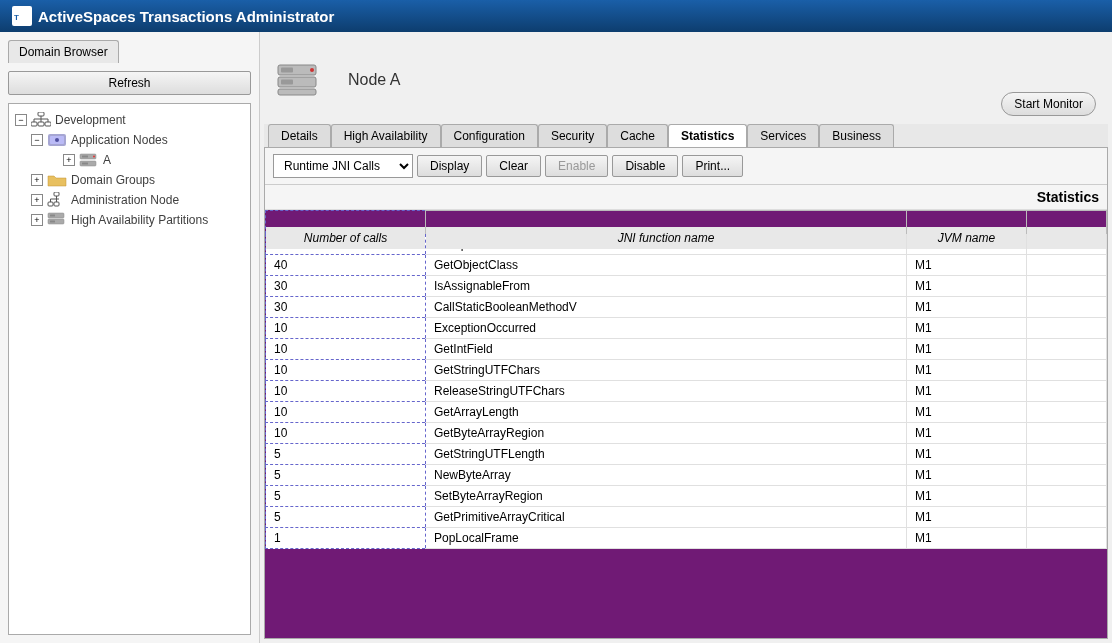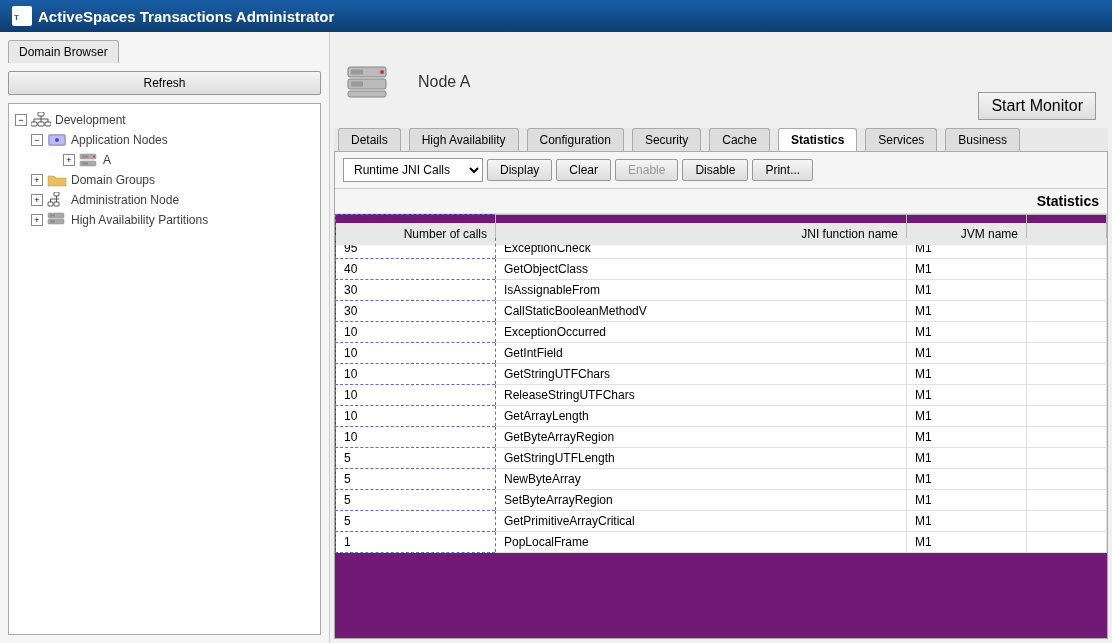--- a/index.html
+++ b/index.html
@@ -19,21 +19,21 @@
     }
 
     
     #main-layout {
       display: flex;
       height: calc(643px - 32px);
     }
 
     
     #sidebar {
-      width: 330px;
+      width: 260px;
       background: #f5f5f5;
       border-right: 1px solid #ccc;
       display: flex;
       flex-direction: column;
       flex-shrink: 0;
     }
 
     #domain-browser-tab {
       background: #e8e8e8;
       border: 1px solid #aaa;
@@ -116,43 +116,43 @@
       color: #333;
     }
 
     
     #start-monitor-btn {
       margin-left: auto;
       padding: 4px 12px;
       background: linear-gradient(180deg, #f5f5f5, #ddd);
       border: 1px solid #999;
       cursor: pointer;
-      font-size: 16px;
-      border-radius: 0;
+      font-size: 12px;
+      border-radius: 12px;
       margin-top: 48px;
     }
 
     
     #tabs-bar {
       display: flex;
       border-bottom: 1px solid #aaa;
       background: #e8e8e8;
       padding: 0 4px;
       margin: 0 4px;
       overflow: hidden;
     }
 
     .tab {
       padding: 4px 12px;
       border: 1px solid #aaa;
       border-bottom: none;
       background: #ddd;
       cursor: pointer;
       font-size: 12px;
-      margin-right: 8px;
+      margin-right: 0;
       border-radius: 3px 3px 0 0;
       white-space: nowrap;
     }
 
     .tab.active {
       background: white;
       border-bottom: 1px solid white;
       margin-bottom: -1px;
       z-index: 1;
       font-weight: bold;
@@ -219,25 +219,26 @@
     table {
       width: 100%;
       border-collapse: collapse;
       font-size: 12px;
     }
 
     table th {
       background: #e8e8e8;
       border: 1px solid #bbb;
       padding: 4px 8px;
-      text-align: right;
+      text-align: center;
       font-weight: normal;
       position: sticky;
-      top: 8px;
+      top: 16px;
       z-index: 2;
+      font-style: italic;
     }
 
     table td {
       border-bottom: 1px solid #e0e0e0;
       border-right: 1px solid #e0e0e0;
       padding: 3px 8px;
       background: white;
     }
 
     .col-num { width: 160px; border: 1px dashed #6666cc !important; }

